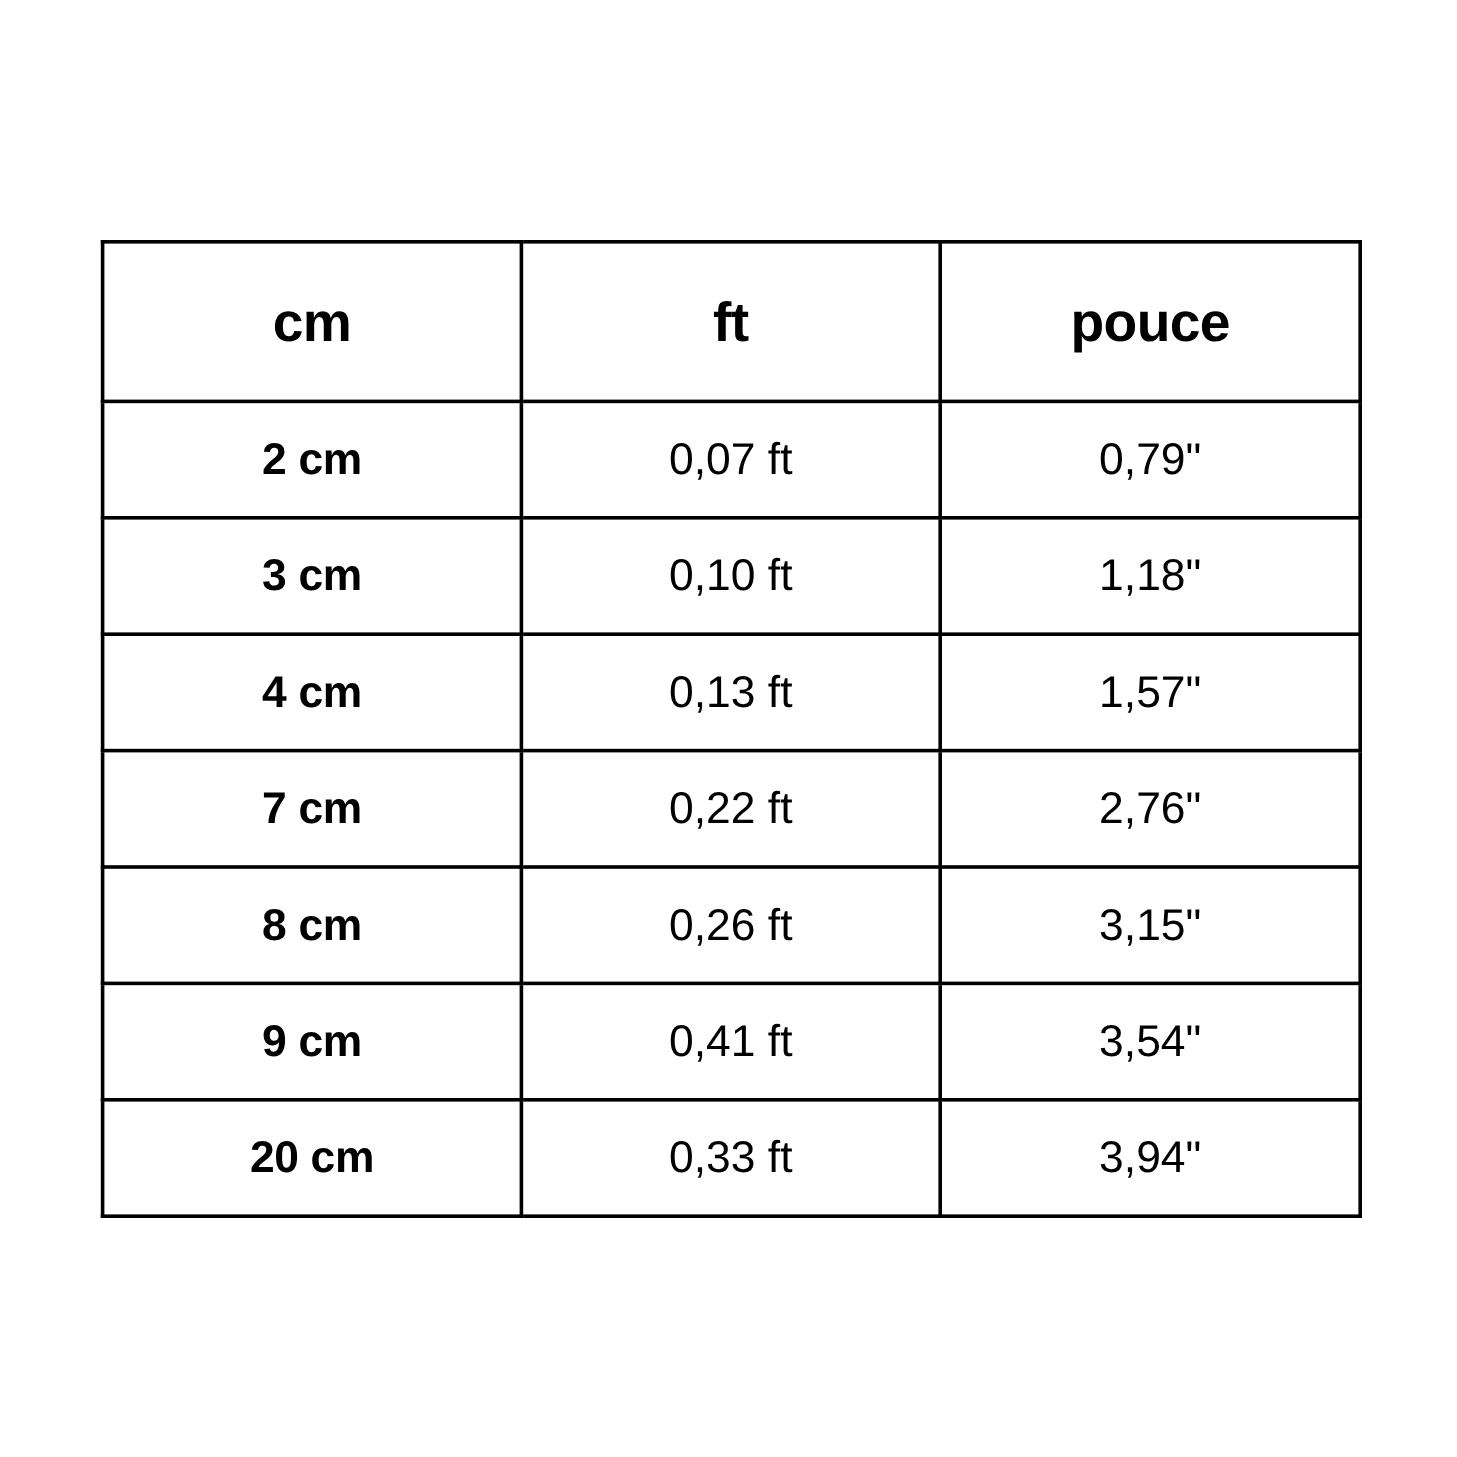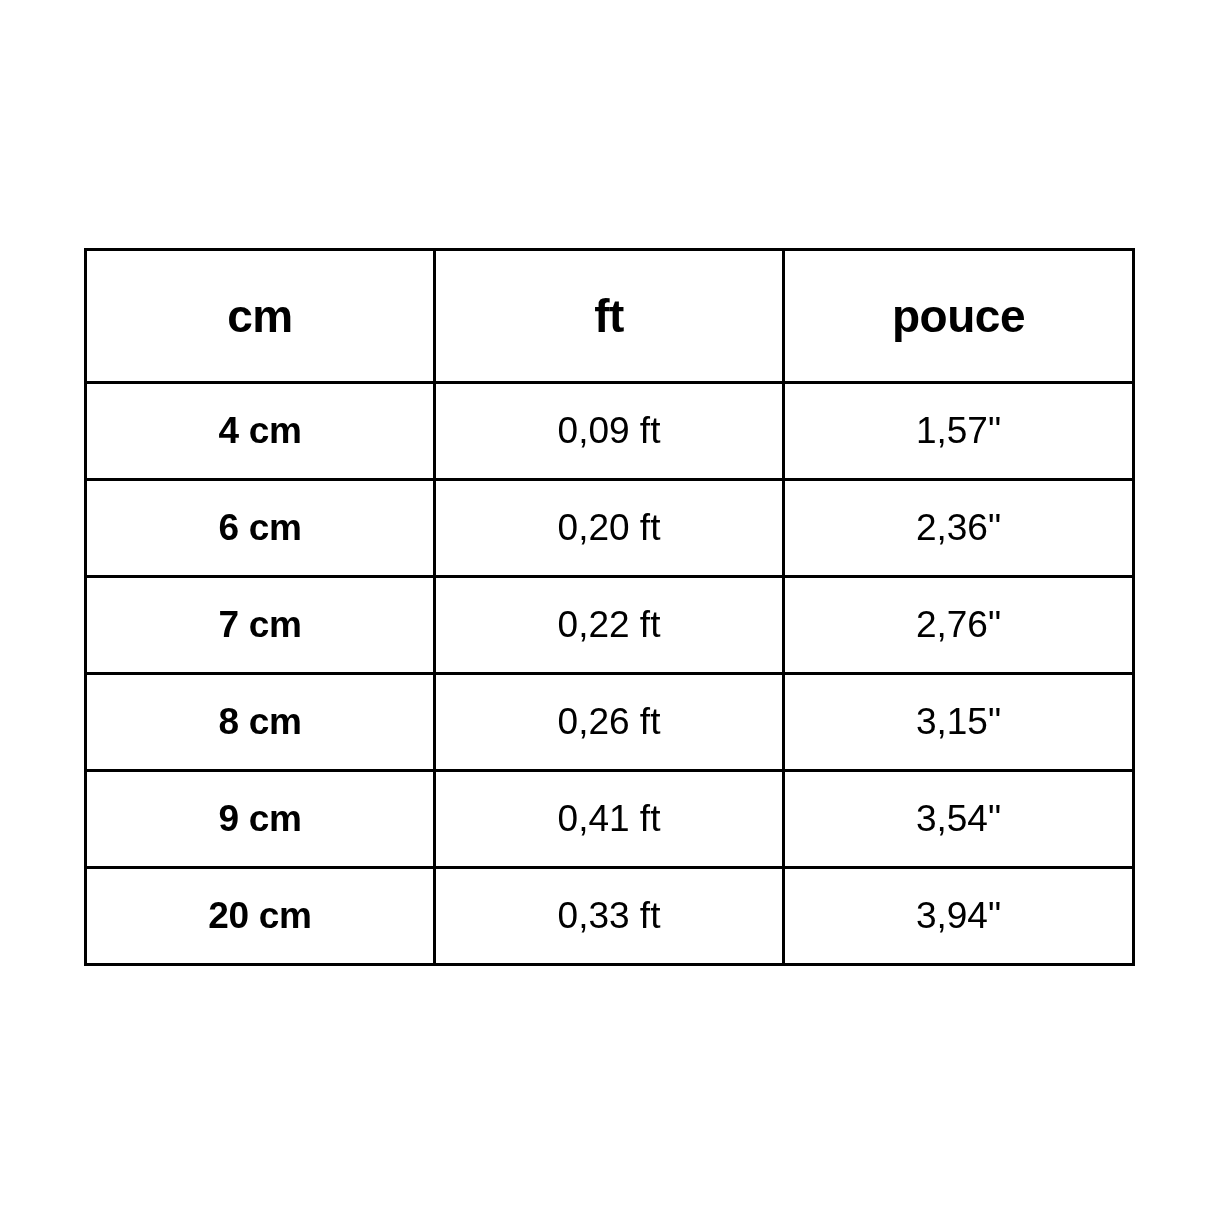--- a/index.html
+++ b/index.html
@@ -72,28 +72,33 @@
       </colgroup>
       <thead>
         <tr>
           <th>cm</th>
           <th>ft</th>
           <th>pouce</th>
         </tr>
       </thead>
       <tbody>
         <tr>
-          <td class="cm-cell">4 cm</td>
-          <td>0,09 ft</td>
-          <td>1,57"</td>
+          <td class="cm-cell">2 cm</td>
+          <td>0,07 ft</td>
+          <td>0,79"</td>
         </tr>
         <tr>
-          <td class="cm-cell">6 cm</td>
-          <td>0,20 ft</td>
-          <td>2,36"</td>
+          <td class="cm-cell">3 cm</td>
+          <td>0,10 ft</td>
+          <td>1,18"</td>
+        </tr>
+        <tr>
+          <td class="cm-cell">4 cm</td>
+          <td>0,13 ft</td>
+          <td>1,57"</td>
         </tr>
         <tr>
           <td class="cm-cell">7 cm</td>
           <td>0,22 ft</td>
           <td>2,76"</td>
         </tr>
         <tr>
           <td class="cm-cell">8 cm</td>
           <td>0,26 ft</td>
           <td>3,15"</td>

